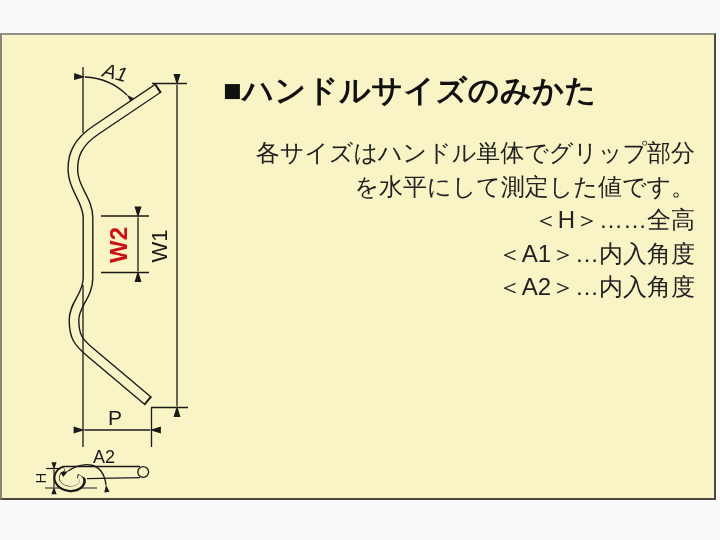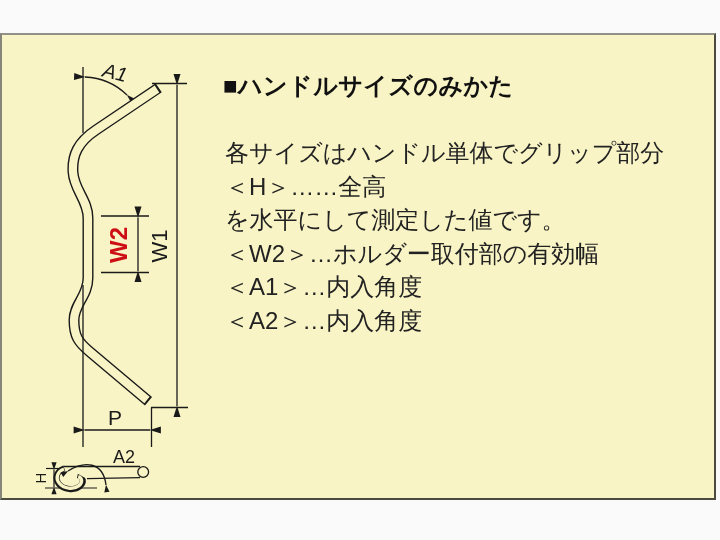--- a/index.html
+++ b/index.html
@@ -11,42 +11,43 @@
   .panel{
     position:absolute;left:0;top:33px;width:716px;height:467px;
     box-sizing:border-box;
     background:#f9f4c5;
     border:2px solid;
     border-color:#91918a #4a4a40 #4a4a40 #85857c;
   }
   .diagram-svg{position:absolute;left:0;top:0;width:720px;height:540px;}
   .page-title{
     position:absolute;left:223px;top:70px;
-    font-size:24px;font-weight:bold;color:#111;
+    font-size:31px;font-weight:bold;color:#111;
     letter-spacing:0.5px;white-space:nowrap;
   }
   .desc{
     position:absolute;left:225px;top:136px;width:470px;
     font-size:24px;line-height:33.5px;color:#222;
     white-space:nowrap;
+    text-align:right;
   }
   .lbl{
     position:absolute;color:#1a1a1a;white-space:nowrap;
     font-family:"Liberation Sans",sans-serif;
   }
   .lbl-a1{left:115px;top:73px;font-size:20px;font-style:italic;
     transform:translate(-50%,-50%) rotate(14deg);}
   .lbl-w2{left:119px;top:245px;font-size:24px;font-weight:bold;color:#cc1016;
     transform:translate(-50%,-50%) rotate(-90deg);}
   .lbl-w1{left:160px;top:246px;font-size:22px;
     transform:translate(-50%,-50%) rotate(-90deg);}
   .lbl-p{left:115px;top:418px;font-size:21px;
     transform:translate(-50%,-50%);}
   .lbl-a2{left:104px;top:457px;font-size:18px;
-    transform:translate(-50%,-50%);margin-left:20px;}
+    transform:translate(-50%,-50%);}
   .lbl-h{left:40px;top:478px;font-size:15px;
     transform:translate(-50%,-50%) rotate(-90deg);}
 </style>
 </head>
 <body>
 
 <div class="panel"></div>
 
 <svg class="diagram-svg" viewBox="0 0 720 540" aria-hidden="true">
   <defs>
@@ -107,18 +108,17 @@
 <div class="lbl lbl-a1">A1</div>
 <div class="lbl lbl-w2">W2</div>
 <div class="lbl lbl-w1">W1</div>
 <div class="lbl lbl-p">P</div>
 <div class="lbl lbl-a2">A2</div>
 <div class="lbl lbl-h">H</div>
 
 <div class="page-title">■ハンドルサイズのみかた</div>
 <div class="desc">
   <div>各サイズはハンドル単体でグリップ部分</div>
+  <div>を水平にして測定した値です。</div>
   <div>＜H＞……全高</div>
-  <div>を水平にして測定した値です。</div>
-  <div>＜W2＞…ホルダー取付部の有効幅</div>
   <div>＜A1＞…内入角度</div>
   <div>＜A2＞…内入角度</div>
 </div>
 
 </body></html>

